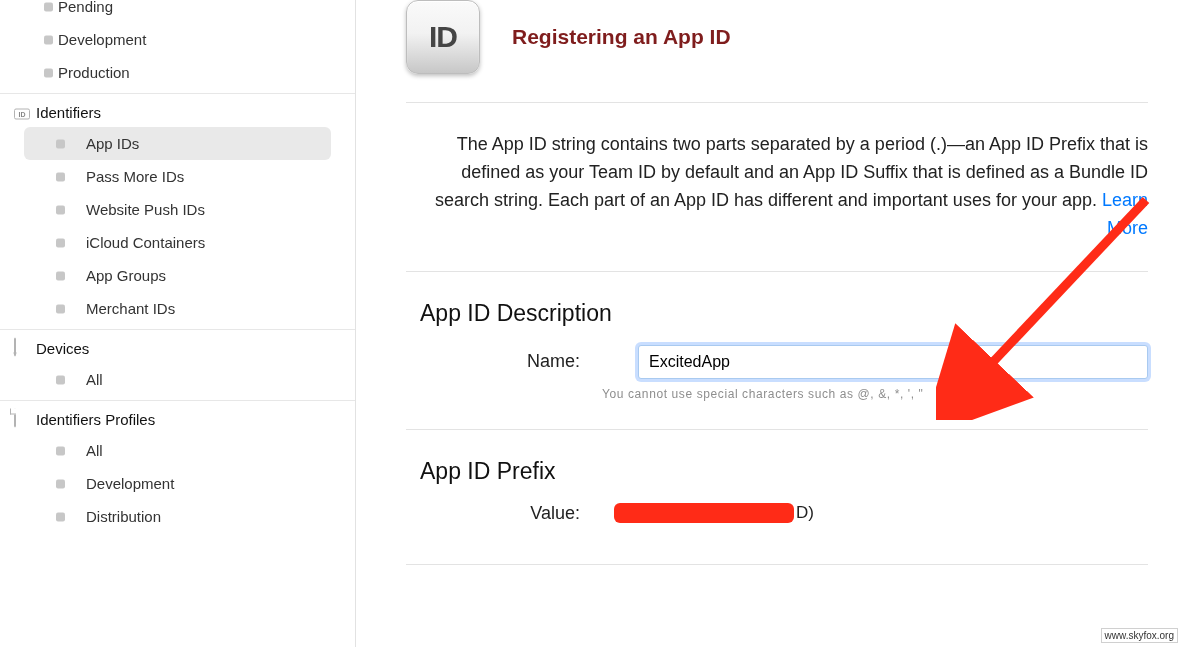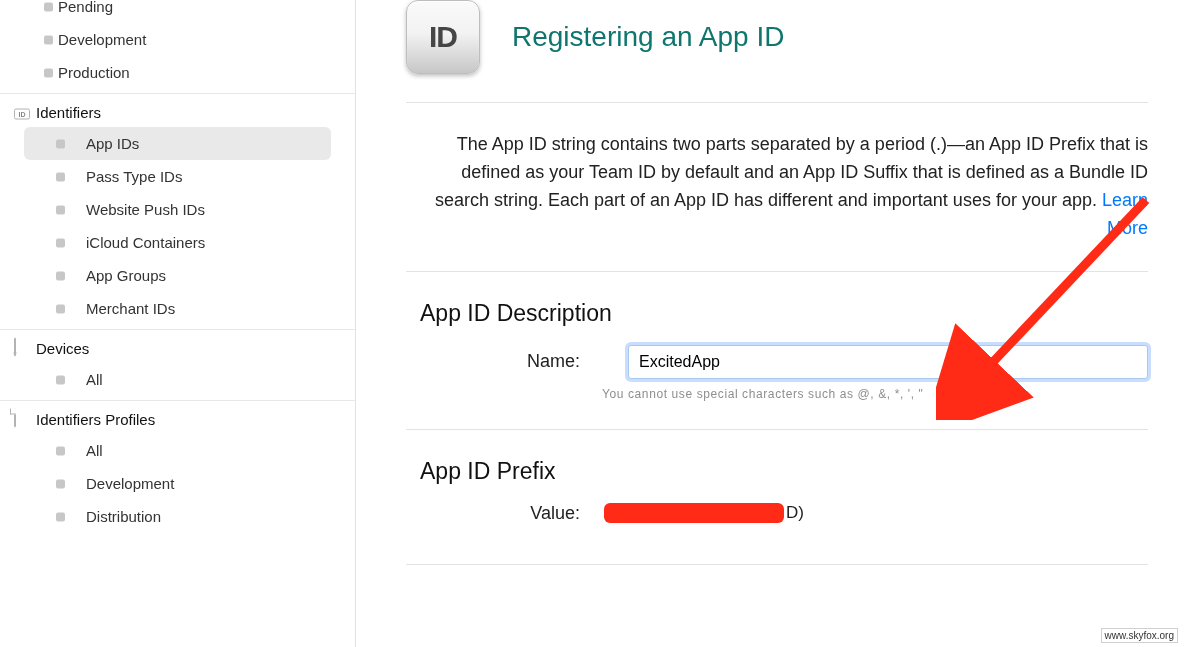--- a/index.html
+++ b/index.html
@@ -19,26 +19,26 @@
   .content { flex:1; padding:0 36px 0 50px; position:relative; overflow:hidden; }
   .header { display:flex; align-items:center; gap:32px; padding-top:0; }
   .id-badge {
     width:74px; height:74px; border-radius:12px;
     background:linear-gradient(to bottom,#fafafa 0%,#f2f2f2 45%,#c7c7c7 100%);
     box-shadow: inset 0 1px 1px #fff, 0 2px 4px rgba(0,0,0,.25);
     display:flex; align-items:center; justify-content:center;
     font-weight:700; font-size:30px; color:#454545; letter-spacing:-1px;
     border:1px solid #bdbdbd;
   }
-  .page-title { font-size:28px; font-weight:400; color:#0f766e; }
+  .page-title { font-size:21px; font-weight:700; color:#7f1d1d; }
   hr.thin { border:0; border-top:1px solid #e3e3e3; margin:28px 0; }
   .intro { font-size:18px; line-height:1.55; color:#222; font-weight:400;text-align:right; }
   .link { color:#0079ff; text-decoration:none; cursor:pointer; }
   .section-title { font-size:23px; font-weight:400; color:#111; margin:0 0 18px 0; padding-left:14px; }
-  .form-row { display:flex; align-items:center; gap:24px; padding-left:14px; }
+  .form-row { display:flex; align-items:center; gap:34px; padding-left:14px; }
   .form-label { width:160px; text-align:right; font-size:18px; color:#222; font-weight:300; }
   .name-input {
     flex:1; height:34px; padding:4px 10px; font-size:16px;
     border:1px solid #a9caf0; border-radius:3px;
     box-shadow:0 0 0 3px rgba(100,160,255,.35);
     outline:none;
     max-width:520px;
     margin-left:24px;
   }
   .hint { margin-top:8px; padding-left:196px; font-size:12px; color:#8e8e8e; letter-spacing:0.6px; font-weight:300;}
@@ -64,21 +64,21 @@
         <li class="nav-item"><span class="tiny-dot"></span><span>Development</span></li>
         <li class="nav-item"><span class="tiny-dot"></span><span>Production</span></li>
       </ul>
 
       <div class="section-head bordered-top">
         <span class="head-icon"><span class="icon-id">ID</span></span>
         <span>Identifiers</span>
       </div>
       <ul class="nav-list">
         <li class="sub-item active"><span class="tiny-dot"></span><span>App IDs</span></li>
-        <li class="sub-item"><span class="tiny-dot"></span><span>Pass Type IDs</span></li>
+        <li class="sub-item"><span class="tiny-dot"></span><span>Pass More IDs</span></li>
         <li class="sub-item"><span class="tiny-dot"></span><span>Website Push IDs</span></li>
         <li class="sub-item"><span class="tiny-dot"></span><span>iCloud Containers</span></li>
         <li class="sub-item"><span class="tiny-dot"></span><span>App Groups</span></li>
         <li class="sub-item"><span class="tiny-dot"></span><span>Merchant IDs</span></li>
       </ul>
 
       <div class="section-head bordered-top">
         <span class="head-icon"><span class="icon-device"></span></span>
         <span>Devices</span>
       </div>

